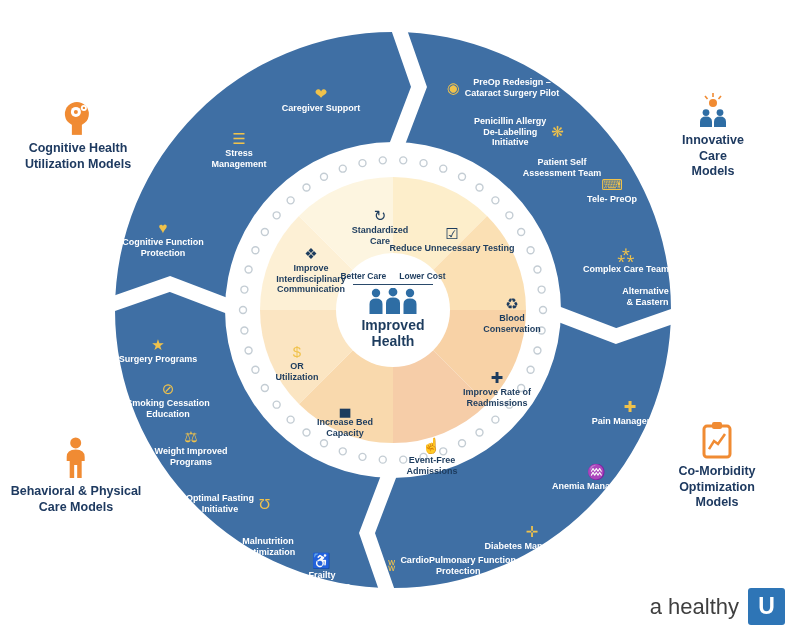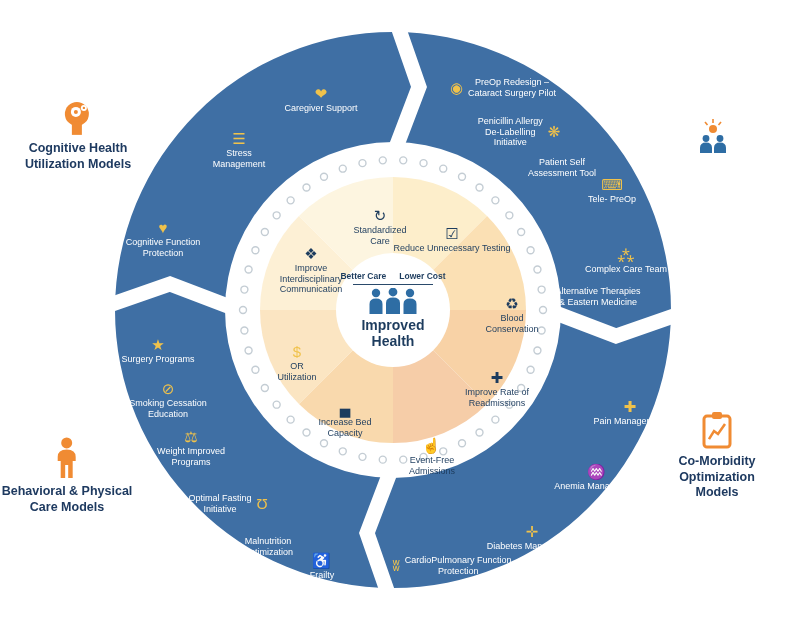--- a/index.html
+++ b/index.html
@@ -4,21 +4,21 @@
 <title>Care Models Cycle</title>
 <style>
   html,body{margin:0;padding:0;background:#fff;}
   .stage{position:relative;width:799px;height:635px;background:#ffffff;overflow:hidden;
          font-family:"Liberation Sans",sans-serif;}
   .bg{position:absolute;left:0;top:0;}
   .lbl{position:absolute;transform:translate(-50%,-50%);display:flex;flex-direction:column;
        align-items:center;justify-content:center;gap:2px;text-align:center;}
   .lbl.side-left{flex-direction:row;gap:5px;}
   .lbl.side-right{flex-direction:row-reverse;gap:5px;}
-  .lbl .txt{font-size:9px;font-weight:400;color:#ffffff;line-height:1.18;white-space:pre-line;}
+  .lbl .txt{font-size:9px;font-weight:700;color:#ffffff;line-height:1.18;white-space:pre-line;}
   .lbl.inner .txt{color:#1d3c5e;}
   .ico{line-height:1;font-size:15px;}
   .ico.gold{color:#f0c24b;}
   .ico.navy{color:#1d3c5e;}
   .corner{position:absolute;transform:translate(-50%,-50%);display:flex;flex-direction:column;
           align-items:center;gap:5px;text-align:center;}
   .corner .txt{font-size:12.5px;font-weight:700;color:#1e3a60;line-height:1.25;white-space:pre-line;}
   .center-msg{position:absolute;left:393px;top:310px;transform:translate(-50%,-50%);width:106px;
               display:flex;flex-direction:column;align-items:center;gap:3px;text-align:center;}
   .center-msg .pair{display:flex;gap:13px;}
@@ -115,31 +115,31 @@
 Cataract Surgery Pilot</span>
       </div>
       <div class="lbl side-right" style="left: 519px; top: 132px; width: 90px;">
         <span class="ico gold">❋</span>
         <span class="txt">Penicillin Allergy
 De-Labelling
 Initiative</span>
       </div>
       <div class="lbl" style="left: 562px; top: 168px; width: 95px;">
         <span class="txt">Patient Self
-Assessment Tool</span>
+Assessment Team</span>
       </div>
       <div class="lbl" style="left: 612px; top: 191px; width: 72px;">
         <span class="ico gold">⌨</span>
         <span class="txt">Tele- PreOp</span>
       </div>
       <div class="lbl" style="left: 626px; top: 261px; width: 95px;">
         <span class="ico gold">⁂</span>
         <span class="txt">Complex Care Team</span>
       </div>
-      <div class="lbl" style="left: 598px; top: 297px; width: 108px;">
+      <div class="lbl" style="left: 668px; top: 297px; width: 108px;">
         <span class="txt">Alternative Therapies
 &amp; Eastern Medicine</span>
       </div>
       <div class="lbl" style="left: 630px; top: 413px; width: 90px;">
         <span class="ico gold">✚</span>
         <span class="txt">Pain Management</span>
       </div>
       <div class="lbl" style="left: 597px; top: 478px; width: 102px;">
         <span class="ico gold">♒</span>
         <span class="txt">Anemia Management</span>
@@ -271,35 +271,41 @@
         <line x1="17" y1="1" x2="17" y2="5"></line>
         <line x1="9" y1="4" x2="11.5" y2="7"></line>
         <line x1="25" y1="4" x2="22.5" y2="7"></line>
       </g>
       <circle cx="17" cy="11" r="4" fill="#f08b33"></circle>
       <circle cx="10" cy="20.5" r="3.4" fill="#2e6da4"></circle>
       <path d="M4,35 L4,30 Q4,24.5 10,24.5 Q16,24.5 16,30 L16,35 Z" fill="#2e6da4"></path>
       <circle cx="24" cy="20.5" r="3.4" fill="#2e6da4"></circle>
       <path d="M18,35 L18,30 Q18,24.5 24,24.5 Q30,24.5 30,30 L30,35 Z" fill="#2e6da4"></path>
     </svg>
-  </div>
-
-  <div class="corner" style="left:67px;top:476px;">
+    <div class="txt">Innovative Care
+Models</div>
+  </div>
+
+  <div class="corner" style="left:76px;top:476px;">
     <svg width="26" height="42" viewBox="0 0 26 42">
       <circle cx="13" cy="6" r="5.5" fill="#f08b33"></circle>
       <path d="M4,20 Q4,12.5 13,12.5 Q22,12.5 22,20 L22,24 L19,24 L19,41 L14.5,41 L14.5,28 L11.5,28 L11.5,41 L7,41 L7,24 L4,24 Z" fill="#f08b33"></path>
     </svg>
     <div class="txt">Behavioral &amp; Physical
 Care Models</div>
   </div>
 
-  <div class="corner" style="left:717px;top:456px;">
+  <div class="corner" style="left:717px;top:466px;">
     <svg width="32" height="38" viewBox="0 0 32 38">
       <rect x="3" y="5" width="26" height="31" rx="3" fill="none" stroke="#f08b33" stroke-width="3"></rect>
       <rect x="11" y="1" width="10" height="7" rx="2" fill="#f08b33"></rect>
       <polyline points="8,28 13,20 17,23 24,13" fill="none" stroke="#f08b33" stroke-width="2.5"></polyline>
     </svg>
     <div class="txt">Co-Morbidity
 Optimization Models</div>
   </div>
 
+  <div class="logo">
+    <span class="word">a healthy</span>
+    <span class="ubox">U</span>
+  </div>
 
 </div>
 
 </body></html>

